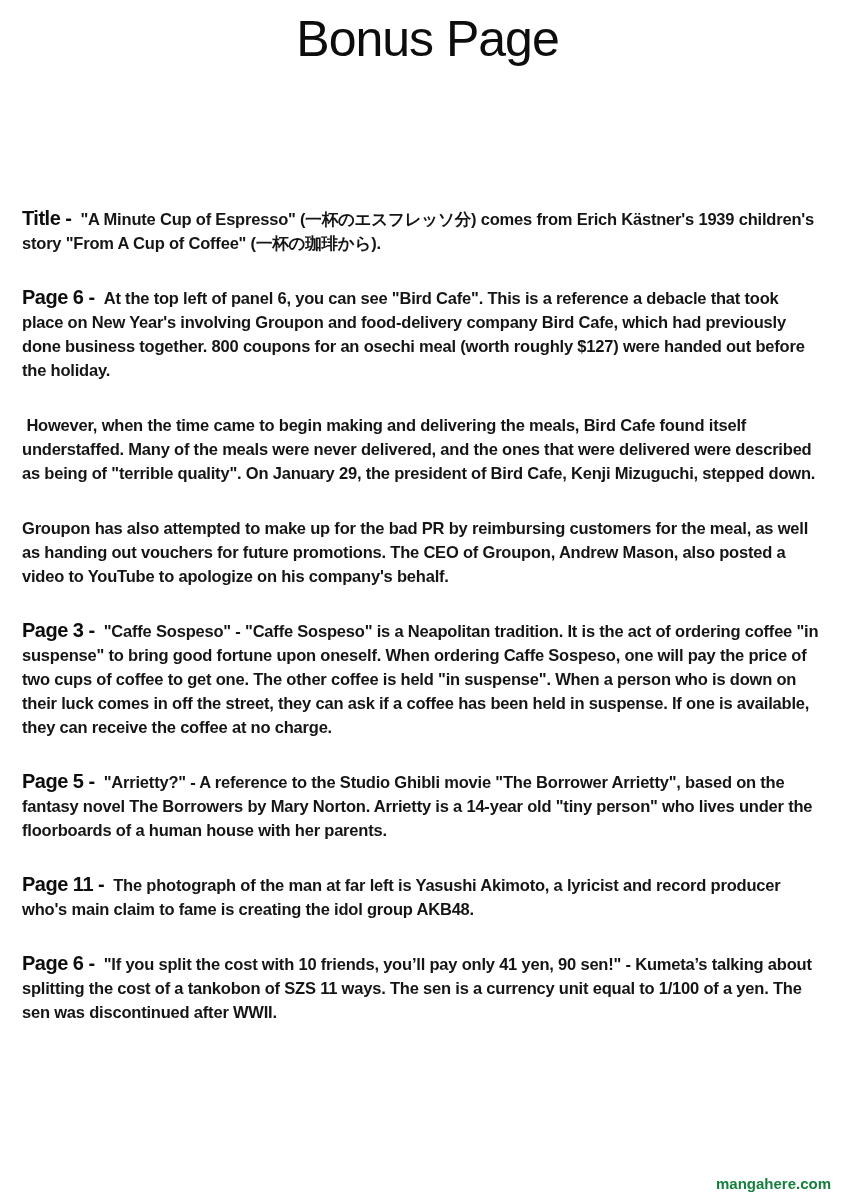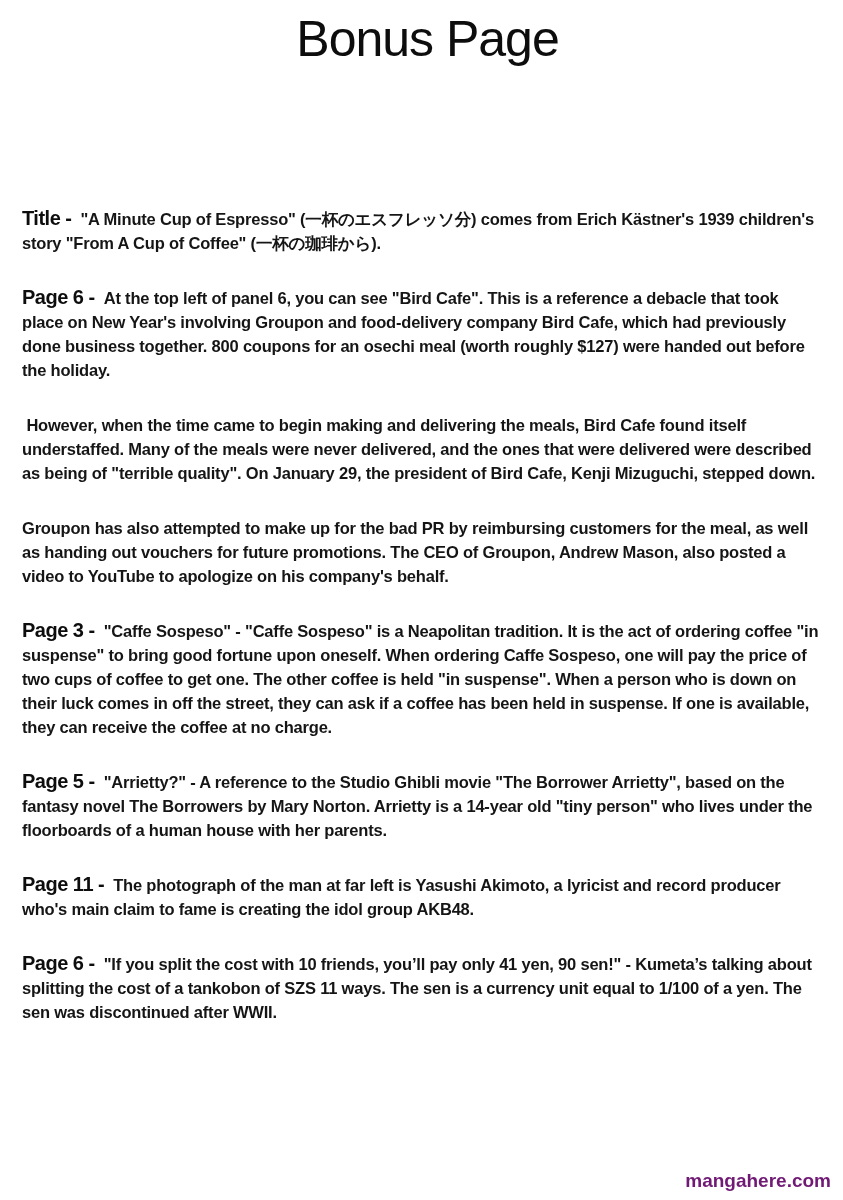--- a/index.html
+++ b/index.html
@@ -48,23 +48,23 @@
   .sec-label:not(:empty) {
     margin-right: 9px;
   }
   .sec-text {
     white-space: pre-wrap;
   }
   .watermark {
     position: absolute;
     right: 12px;
     bottom: 8px;
-    font-size: 19px;
+    font-size: 15px;
     font-weight: 700;
-    color: #701a75;
+    color: #15803d;
     text-shadow: 0 0 2px #ffffff, 1px 1px 0 #ffffff, -1px -1px 0 #ffffff;
   }
 </style>
 </head>
 <body>
 
 <div class="page">
 
   <h1 class="page-title">Bonus Page</h1>
 

